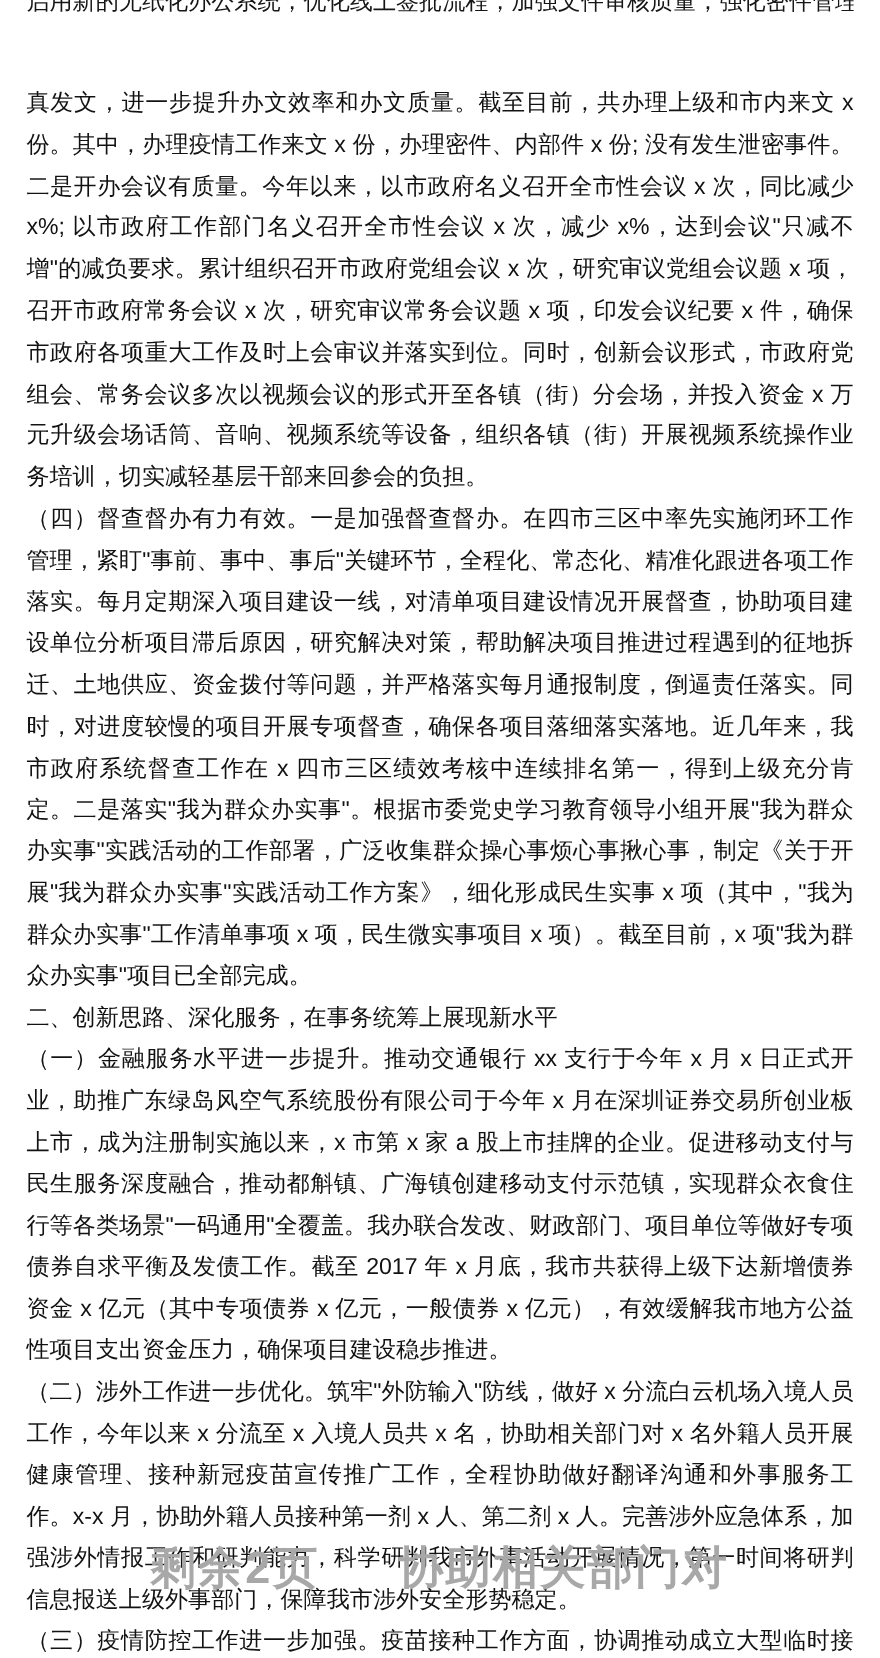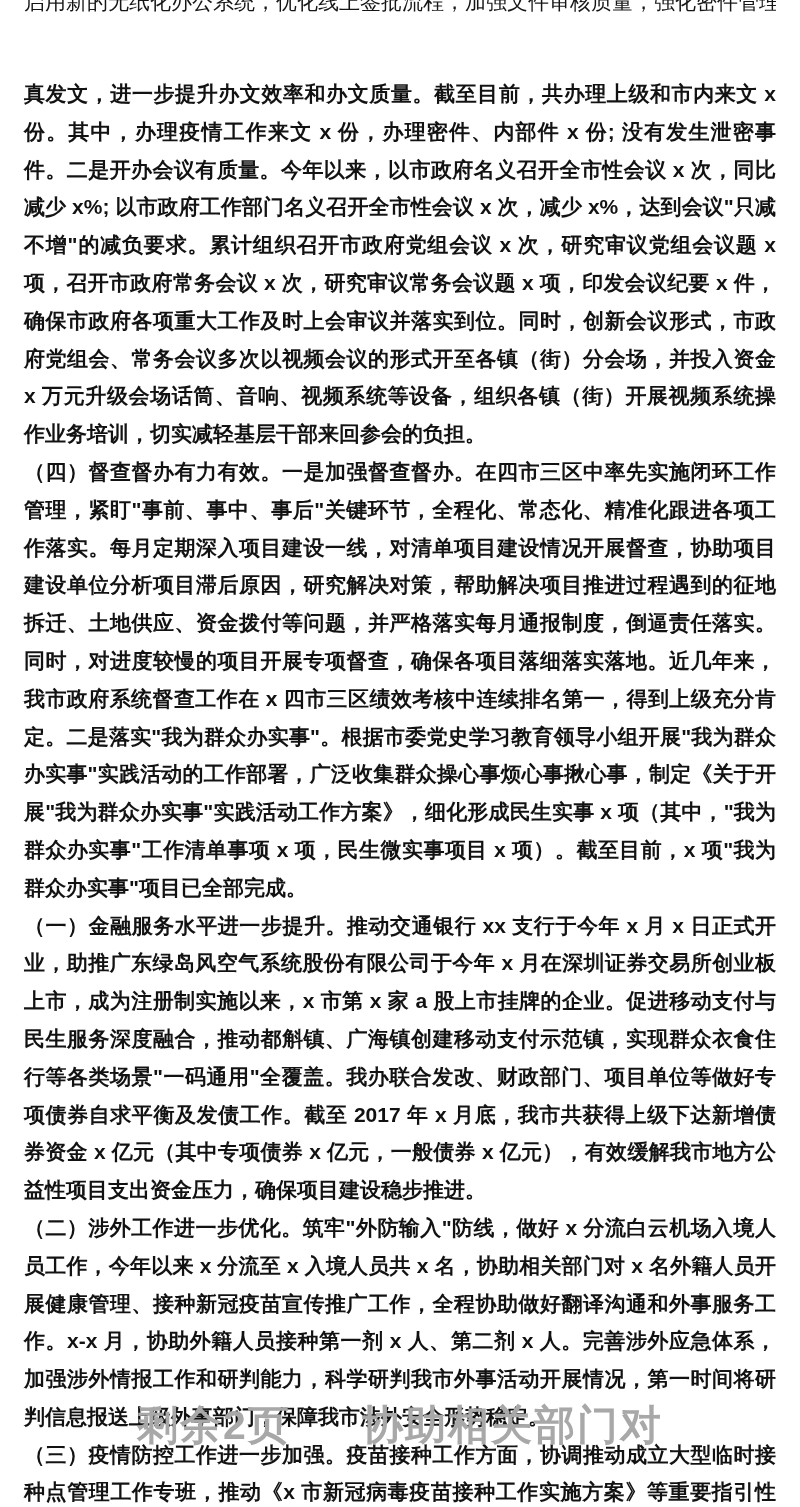--- a/index.html
+++ b/index.html
@@ -34,21 +34,20 @@
     margin: 53px 24px 0 24px;
     font-size: 21px;
     line-height: 37.8px;
     color: #121212;
     text-align: justify;
     text-justify: inter-character;
   }
   .doc-body p {
     margin: 0;
     padding: 0;
-    font-weight: bold;
   }
   
   .footer-banner {
     position: absolute;
     top: 1398px;
     left: 0;
     width: 100%;
     text-align: center;
     font-weight: bold;
     font-size: 41px;
@@ -69,20 +68,21 @@
 
 <div class="page">
 
   <div class="prev-tail-clip">
     <div class="tail-line">启用新的无纸化办公系统，优化线上签批流程，加强文件审核质量，强化密件管理，细致认</div>
   </div>
 
   <div class="doc-body" id="doc-body" style="color: rgb(18, 18, 18);">
       <p>真发文，进一步提升办文效率和办文质量。截至目前，共办理上级和市内来文 x 份。其中，办理疫情工作来文 x 份，办理密件、内部件 x 份; 没有发生泄密事件。二是开办会议有质量。今年以来，以市政府名义召开全市性会议 x 次，同比减少 x%; 以市政府工作部门名义召开全市性会议 x 次，减少 x%，达到会议"只减不增"的减负要求。累计组织召开市政府党组会议 x 次，研究审议党组会议题 x 项，召开市政府常务会议 x 次，研究审议常务会议题 x 项，印发会议纪要 x 件，确保市政府各项重大工作及时上会审议并落实到位。同时，创新会议形式，市政府党组会、常务会议多次以视频会议的形式开至各镇（街）分会场，并投入资金 x 万元升级会场话筒、音响、视频系统等设备，组织各镇（街）开展视频系统操作业务培训，切实减轻基层干部来回参会的负担。</p>
       <p>（四）督查督办有力有效。一是加强督查督办。在四市三区中率先实施闭环工作管理，紧盯"事前、事中、事后"关键环节，全程化、常态化、精准化跟进各项工作落实。每月定期深入项目建设一线，对清单项目建设情况开展督查，协助项目建设单位分析项目滞后原因，研究解决对策，帮助解决项目推进过程遇到的征地拆迁、土地供应、资金拨付等问题，并严格落实每月通报制度，倒逼责任落实。同时，对进度较慢的项目开展专项督查，确保各项目落细落实落地。近几年来，我市政府系统督查工作在 x 四市三区绩效考核中连续排名第一，得到上级充分肯定。二是落实"我为群众办实事"。根据市委党史学习教育领导小组开展"我为群众办实事"实践活动的工作部署，广泛收集群众操心事烦心事揪心事，制定《关于开展"我为群众办实事"实践活动工作方案》，细化形成民生实事 x 项（其中，"我为群众办实事"工作清单事项 x 项，民生微实事项目 x 项）。截至目前，x 项"我为群众办实事"项目已全部完成。</p>
+      <p>二、创新思路、深化服务，在事务统筹上展现新水平</p>
       <p>（一）金融服务水平进一步提升。推动交通银行 xx 支行于今年 x 月 x 日正式开业，助推广东绿岛风空气系统股份有限公司于今年 x 月在深圳证券交易所创业板上市，成为注册制实施以来，x 市第 x 家 a 股上市挂牌的企业。促进移动支付与民生服务深度融合，推动都斛镇、广海镇创建移动支付示范镇，实现群众衣食住行等各类场景"一码通用"全覆盖。我办联合发改、财政部门、项目单位等做好专项债券自求平衡及发债工作。截至 2017 年 x 月底，我市共获得上级下达新增债券资金 x 亿元（其中专项债券 x 亿元，一般债券 x 亿元），有效缓解我市地方公益性项目支出资金压力，确保项目建设稳步推进。</p>
       <p>（二）涉外工作进一步优化。筑牢"外防输入"防线，做好 x 分流白云机场入境人员工作，今年以来 x 分流至 x 入境人员共 x 名，协助相关部门对 x 名外籍人员开展健康管理、接种新冠疫苗宣传推广工作，全程协助做好翻译沟通和外事服务工作。x-x 月，协助外籍人员接种第一剂 x 人、第二剂 x 人。完善涉外应急体系，加强涉外情报工作和研判能力，科学研判我市外事活动开展情况，第一时间将研判信息报送上级外事部门，保障我市涉外安全形势稳定。</p>
       <p>（三）疫情防控工作进一步加强。疫苗接种工作方面，协调推动成立大型临时接种点管理工作专班，推动《x 市新冠病毒疫苗接种工作实施方案》等重要指引性文件出台。截至 x 月 x 日，我市共有 x 万人完成第一剂疫苗接种，x 万人完成第二剂次接种，x 万人完成加强针接种。医学隔离观察工作方面，积极统筹协调各个隔离专班开展工作，高效办理上级有关隔离的文件。截止目前，期满解除隔离共 x 人，正在医学隔离监测 x 人。自 2021 年 x 月 x 日以来，我市连续 x 日无境内报告疫情。</p>
     </div>
 
   <div class="footer-banner" style="color: rgb(168, 168, 168);">
     <span class="seg">剩余2页</span>
     <span class="seg">协助相关部门对</span>
   </div>
 

